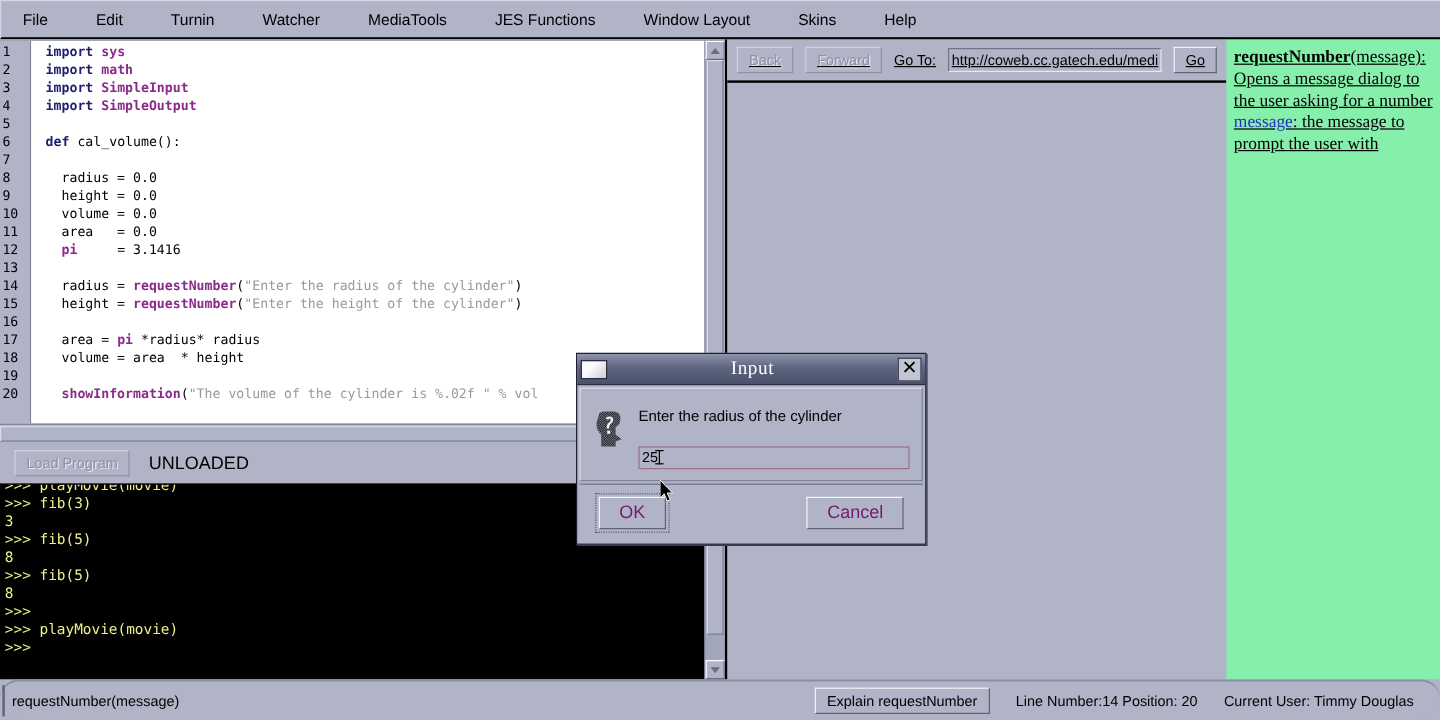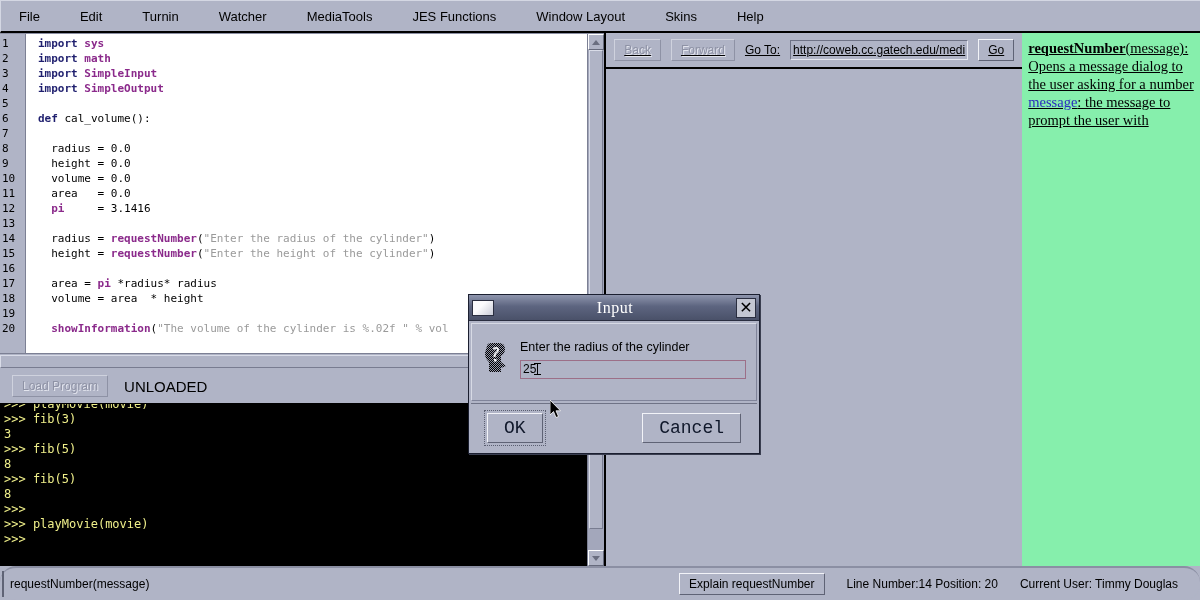--- a/index.html
+++ b/index.html
@@ -282,21 +282,21 @@
     line-height: 18px;
     color: #000;
     overflow: hidden;
   }
   .help-body .sig b { font-weight: bold; }
   .help-body .param { color: #2b2bbf; }
 
   
   .dialog {
     position: absolute;
-    left: 468px; top: 294px;
+    left: 480px; top: 294px;
     width: 292px; height: 160px;
     background: #b0b4c6;
     border: 1px solid #1b1f30;
     box-shadow: 1px 1px 0 #3a3e50;
     z-index: 50;
     display: flex;
     flex-direction: column;
   }
   .dlg-title {
     height: 26px;
@@ -346,21 +346,21 @@
   .q-icon {
     width: 28px; height: 32px;
     flex: 0 0 28px;
     margin-top: 6px;
     position: relative;
   }
   .dlg-fields { flex: 1 1 auto; padding-top: 4px; }
   .dlg-prompt {
     font-size: 12.5px;
     color: #000;
-    margin-bottom: 6px;
+    margin-bottom: 18px;
   }
   .dlg-input {
     height: 19px;
     background: #b0b4c6;
     border: 1px solid #9c6f88;
     font-size: 12px;
     color: #000;
     padding: 0 2px;
     line-height: 17px;
     position: relative;
@@ -385,29 +385,28 @@
     flex: 0 0 48px;
     background: #b0b4c6;
     border-top: 1px solid #6f7386;
     margin: 0 2px 2px 2px;
     display: flex;
     align-items: center;
     justify-content: space-between;
     padding: 0 16px;
   }
   .dlg-btn {
-    font-size: 18px;
-    color: #0f172a;
+    font-size: 15px;
+    color: #701a75;
     background: #b0b4c6;
     border: 1px solid #f2f3f8;
     border-right-color: #5f6375;
     border-bottom-color: #5f6375;
     padding: 4px 16px;
     cursor: default;
-    font-family: Liberation Mono, monospace;
   }
   .dlg-btn.focused { outline: 1px dotted #5a5e70; outline-offset: 2px; }
 
   
   .mouse-cursor {
     position: absolute;
     left: 550px; top: 400px;
     width: 12px; height: 19px;
     z-index: 60;
     pointer-events: none;

